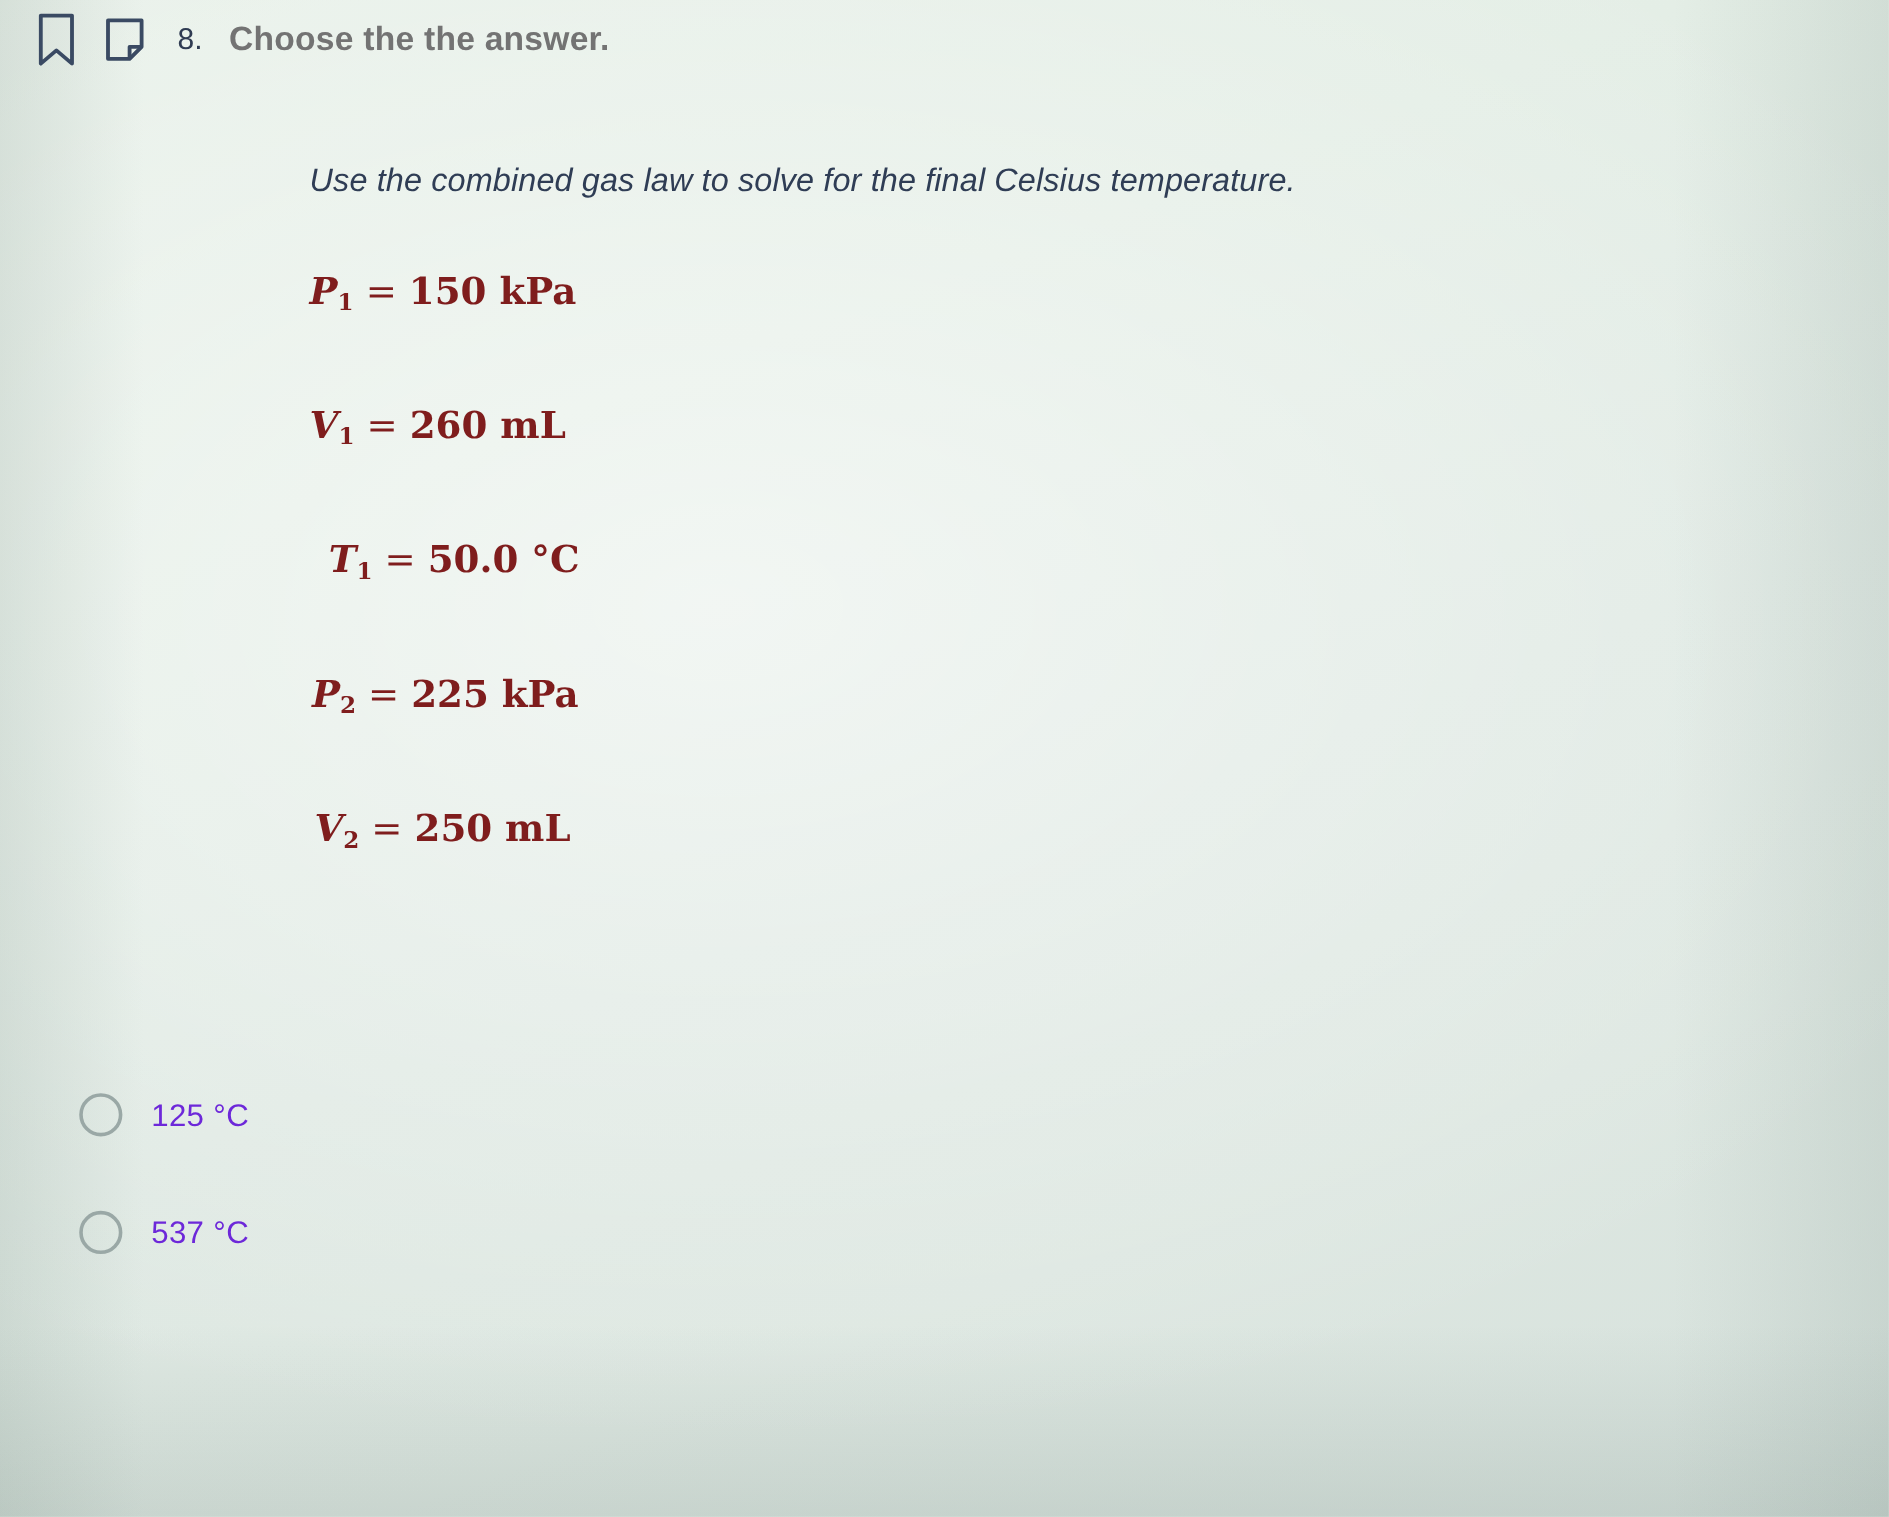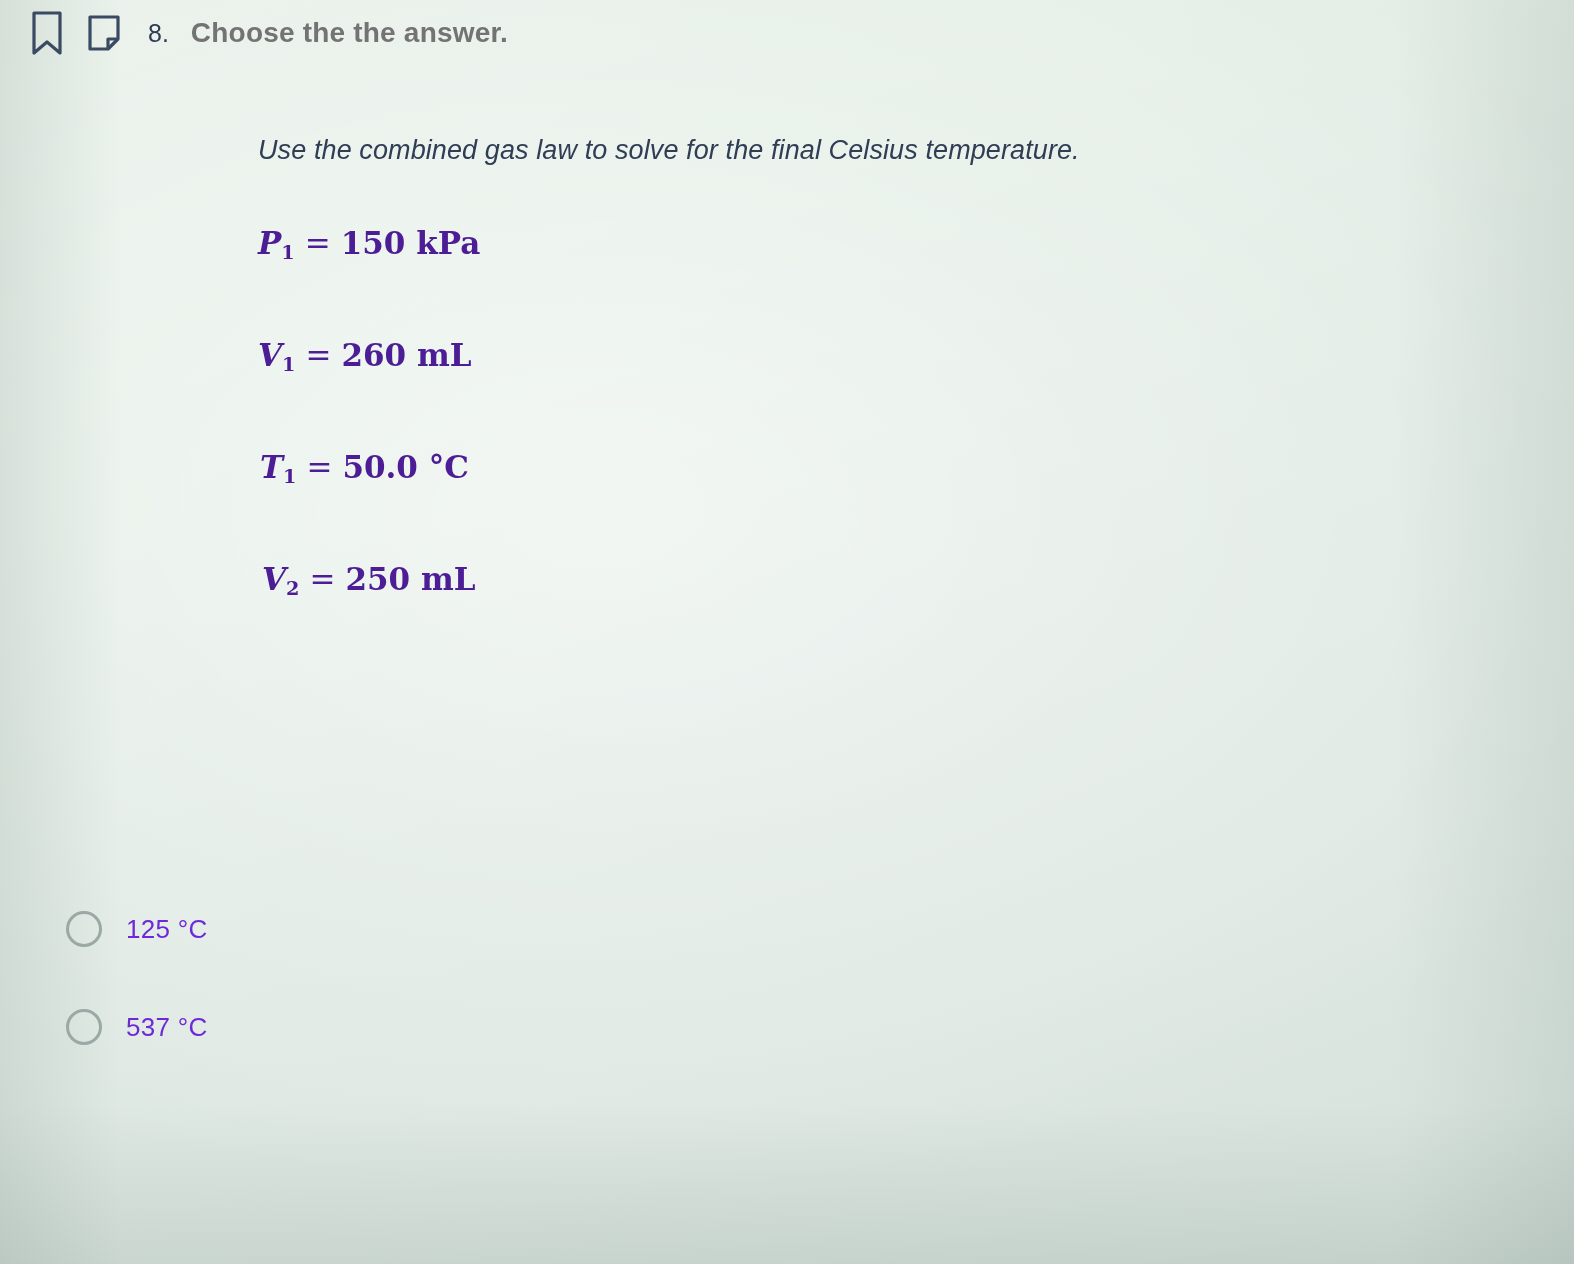--- a/index.html
+++ b/index.html
@@ -88,21 +88,21 @@
   .givens {
     position: absolute;
     left: 258px;
     top: 228px;
     width: 700px;
   }
   .given-line {
     font-family: "DejaVu Serif", "Liberation Serif", serif;
     font-size: 31px;
     font-weight: bold;
-    color: #4c1d95;
+    color: #7f1d1d;
     height: 112px;
     line-height: 1.0;
     white-space: nowrap;
   }
   .given-line .var {
     font-style: italic;
     font-family: "DejaVu Serif", "Liberation Serif", serif;
   }
   .given-line sub {
     font-size: 0.62em;
@@ -111,21 +111,21 @@
     font-weight: bold;
   }
   .given-line .eq {
     padding: 0 10px;
     font-weight: normal;
   }
 
   
   .gl-0 { margin-left: 0px; }
   .gl-1 { margin-left: 0px; }
-  .gl-2 { margin-left: 2px; }
+  .gl-2 { margin-left: 16px; }
   .gl-3 { margin-left: 2px; }
   .gl-4 { margin-left: 4px; }
   .gl-5 { margin-left: 10px; }
 
   
   .choices {
     position: absolute;
     left: 66px;
     top: 880px;
   }
@@ -179,20 +179,23 @@
 <div class="givens">
   <div class="given-line gl-0">
     <span class="var">P</span><sub>1</sub><span class="eq">=</span><span>150 kPa</span>
   </div>
   <div class="given-line gl-1">
     <span class="var">V</span><sub>1</sub><span class="eq">=</span><span>260 mL</span>
   </div>
   <div class="given-line gl-2">
     <span class="var">T</span><sub>1</sub><span class="eq">=</span><span>50.0 °C</span>
   </div>
+  <div class="given-line gl-3">
+    <span class="var">P</span><sub>2</sub><span class="eq">=</span><span>225 kPa</span>
+  </div>
   <div class="given-line gl-4">
     <span class="var">V</span><sub>2</sub><span class="eq">=</span><span>250 mL</span>
   </div>
 </div>
 
 <div class="choices">
   <div class="choice">
     <span class="radio"></span>
     <span class="choice-label">125 °C</span>
   </div>

